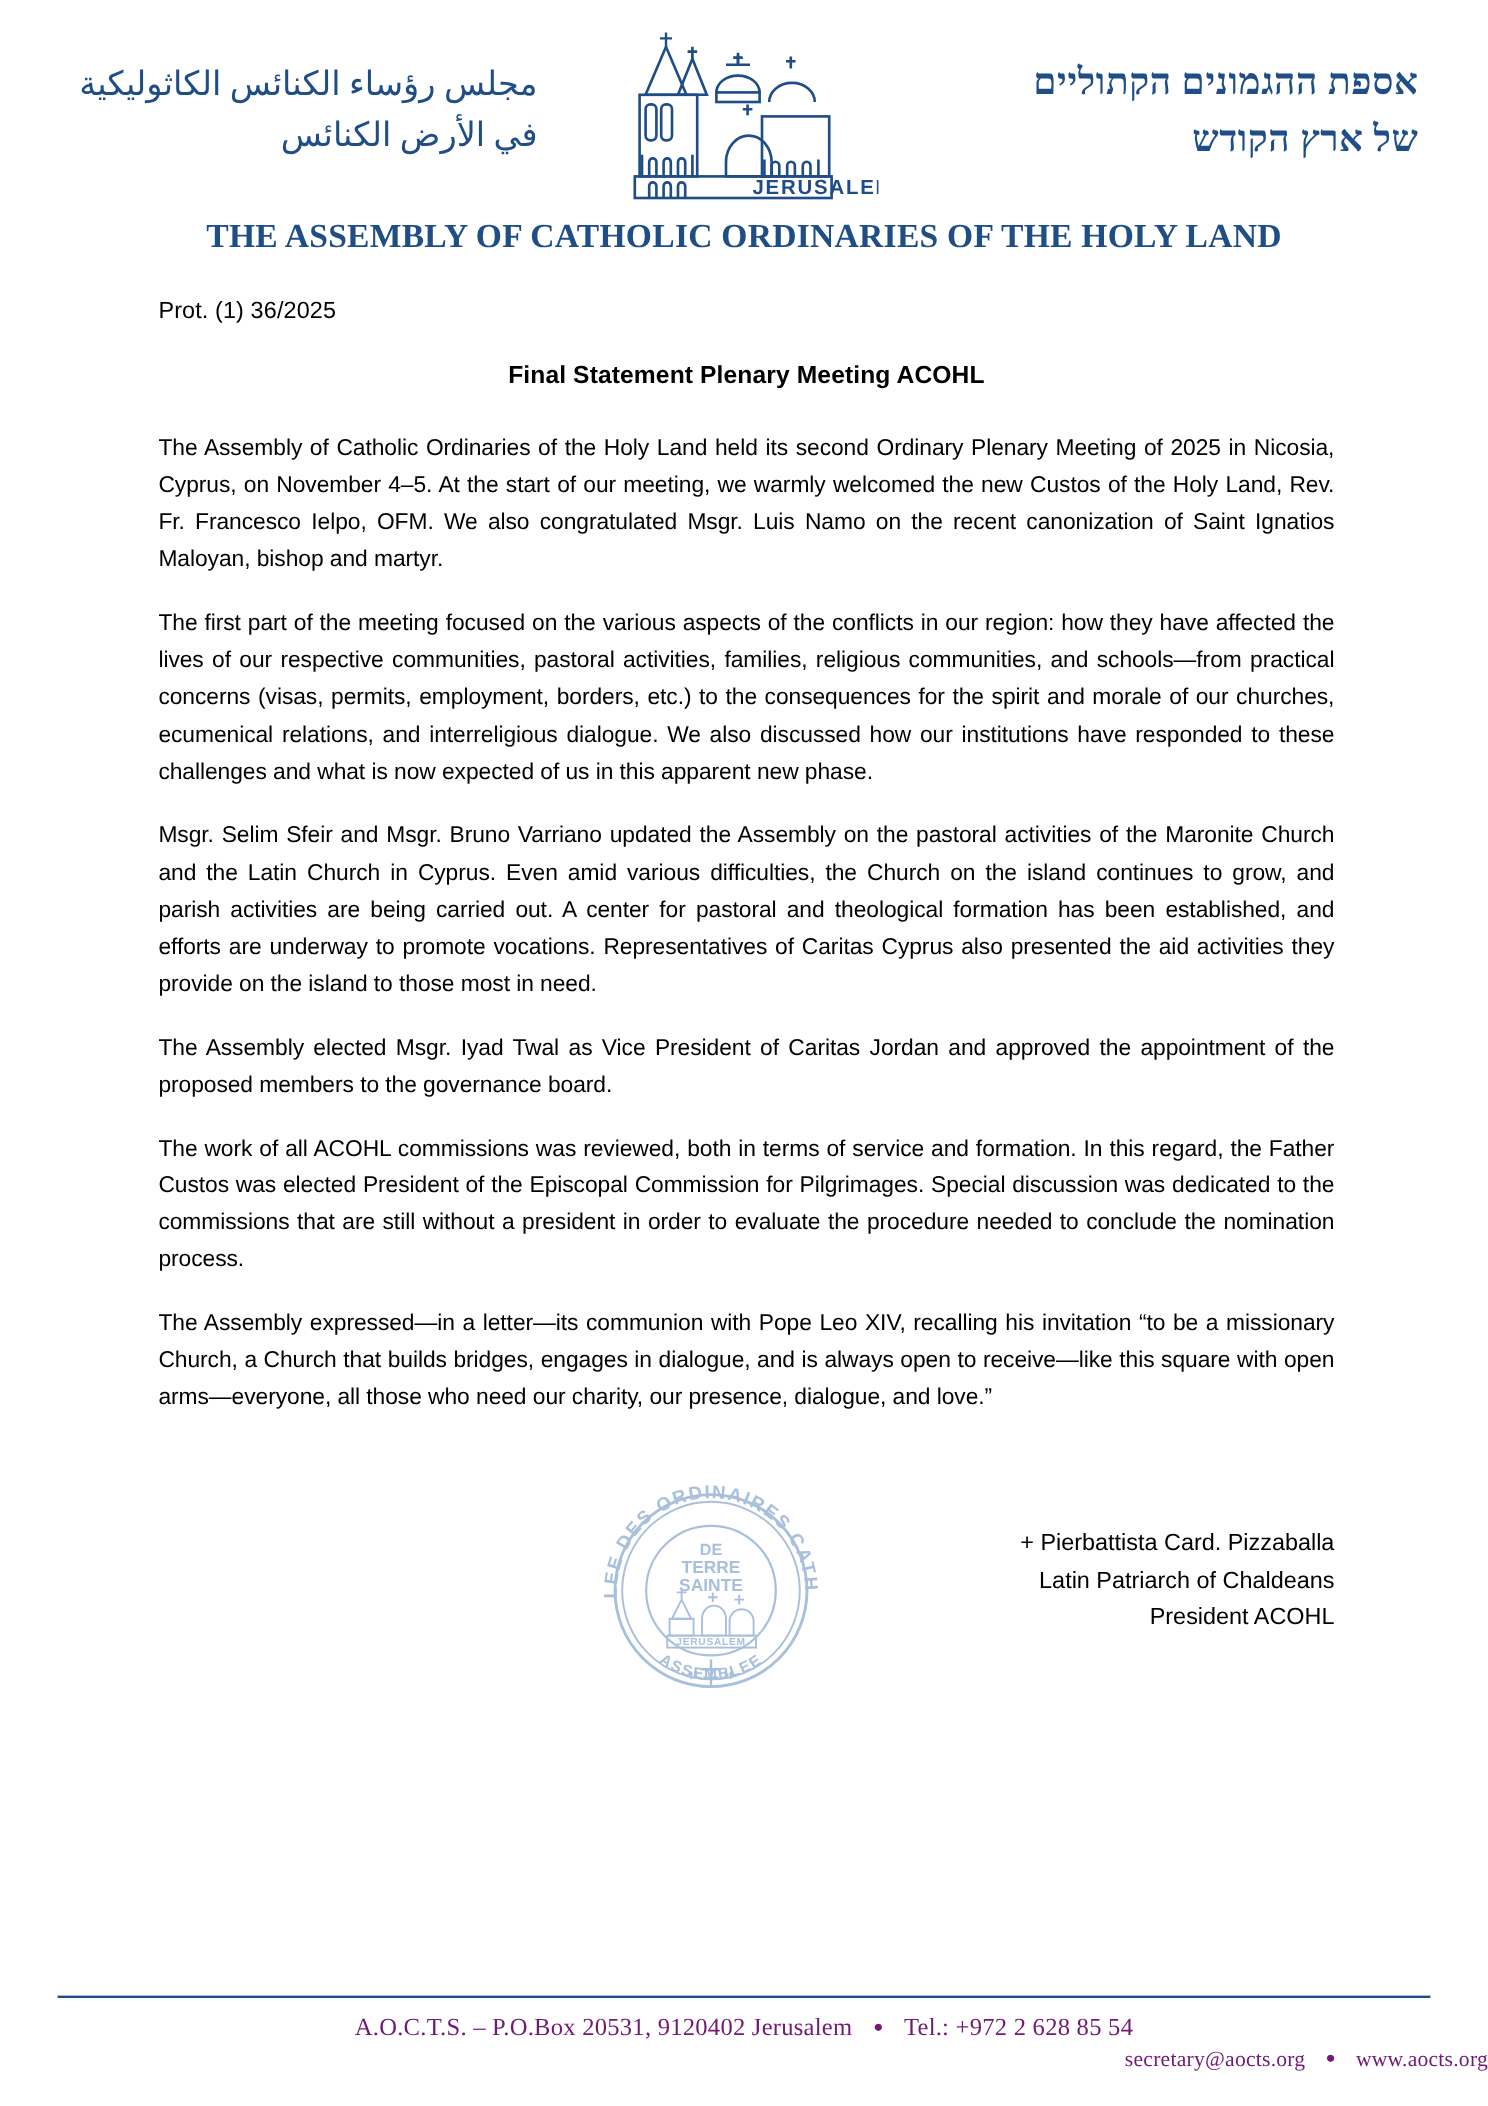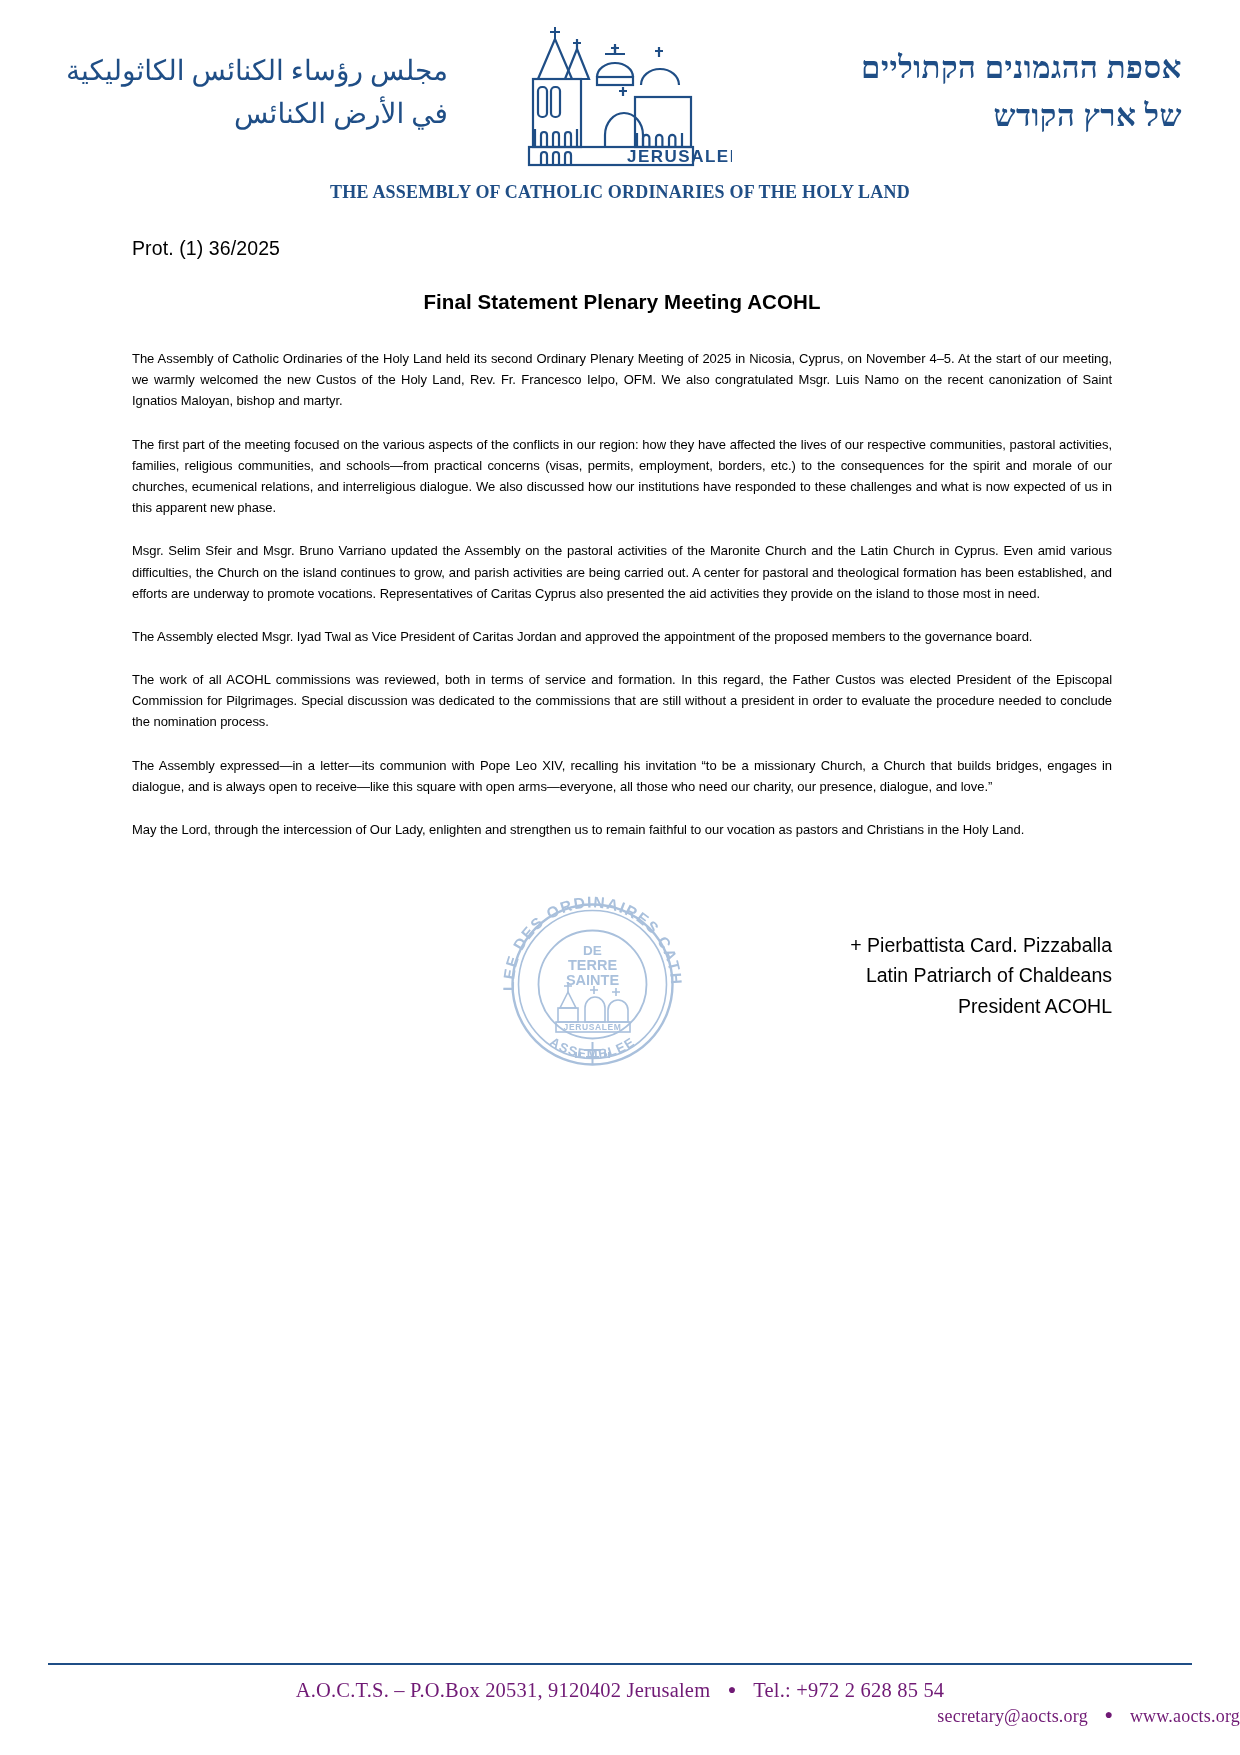--- a/index.html
+++ b/index.html
@@ -46,21 +46,21 @@
     padding-right: 10px;
   }
   .lh-hebrew .l2 { display:block; }
   .lh-logo { width: 250px; display:flex; justify-content:center; align-items:flex-start; }
 
   .org-title {
     text-align:center;
     color:#1F4E86;
     font-family:"Liberation Serif", serif;
     font-weight:700;
-    font-size: 18px;
+    font-size: 28px;
     letter-spacing: .2px;
     margin-top: 32px;
   }
   .org-sub {
     text-align:center;
     color:#2B5A96;
     font-family:"Liberation Serif", serif;
     font-style: italic;
     font-size: 22.5px;
     margin-top: 7px;
@@ -78,21 +78,21 @@
     margin-bottom: 30px;
   }
   .doc-title {
     text-align:center;
     font-weight: 700;
     font-size: 20.5px;
     letter-spacing: .1px;
     margin-bottom: 34px;
   }
   p.para {
-    font-size: 13px;
+    font-size: 19px;
     line-height: 1.63;
     margin: 0 0 22px 0;
     text-align: justify;
     letter-spacing: -.05px;
   }
   p.para:last-child { margin-bottom:0; }
 
   
   .sig-zone {
     position:relative;
@@ -199,21 +199,20 @@
   <div class="content">
     <div class="prot">Prot. (1) 36/2025</div>
     <div class="doc-title">Final Statement Plenary Meeting ACOHL</div>
 
     <p class="para">The Assembly of Catholic Ordinaries of the Holy Land held its second Ordinary Plenary Meeting of 2025 in Nicosia, Cyprus, on November 4–5. At the start of our meeting, we warmly welcomed the new Custos of the Holy Land, Rev. Fr. Francesco Ielpo, OFM. We also congratulated Msgr. Luis Namo on the recent canonization of Saint Ignatios Maloyan, bishop and martyr.</p>
     <p class="para">The first part of the meeting focused on the various aspects of the conflicts in our region: how they have affected the lives of our respective communities, pastoral activities, families, religious communities, and schools—from practical concerns (visas, permits, employment, borders, etc.) to the consequences for the spirit and morale of our churches, ecumenical relations, and interreligious dialogue. We also discussed how our institutions have responded to these challenges and what is now expected of us in this apparent new phase.</p>
     <p class="para">Msgr. Selim Sfeir and Msgr. Bruno Varriano updated the Assembly on the pastoral activities of the Maronite Church and the Latin Church in Cyprus. Even amid various difficulties, the Church on the island continues to grow, and parish activities are being carried out. A center for pastoral and theological formation has been established, and efforts are underway to promote vocations. Representatives of Caritas Cyprus also presented the aid activities they provide on the island to those most in need.</p>
     <p class="para">The Assembly elected Msgr. Iyad Twal as Vice President of Caritas Jordan and approved the appointment of the proposed members to the governance board.</p>
     <p class="para">The work of all ACOHL commissions was reviewed, both in terms of service and formation. In this regard, the Father Custos was elected President of the Episcopal Commission for Pilgrimages. Special discussion was dedicated to the commissions that are still without a president in order to evaluate the procedure needed to conclude the nomination process.</p>
     <p class="para">The Assembly expressed—in a letter—its communion with Pope Leo XIV, recalling his invitation “to be a missionary Church, a Church that builds bridges, engages in dialogue, and is always open to receive—like this square with open arms—everyone, all those who need our charity, our presence, dialogue, and love.”</p>
-    <p class="para">May the Lord, through the intercession of Our Lady, enlighten and strengthen us to remain faithful to our vocation as pastors and Christians in the Holy Land.</p>
   </div>
 
   <div class="sig-zone">
 
     <div class="stamp">
       <svg width="205" height="205" viewBox="0 0 205 205">
         <defs>
           <path id="arcTop" d="M 24 104 A 78 78 0 0 1 181 104"></path>
           <path id="arcBottom" d="M 30 104 A 72 72 0 0 0 175 104"></path>
         </defs>

